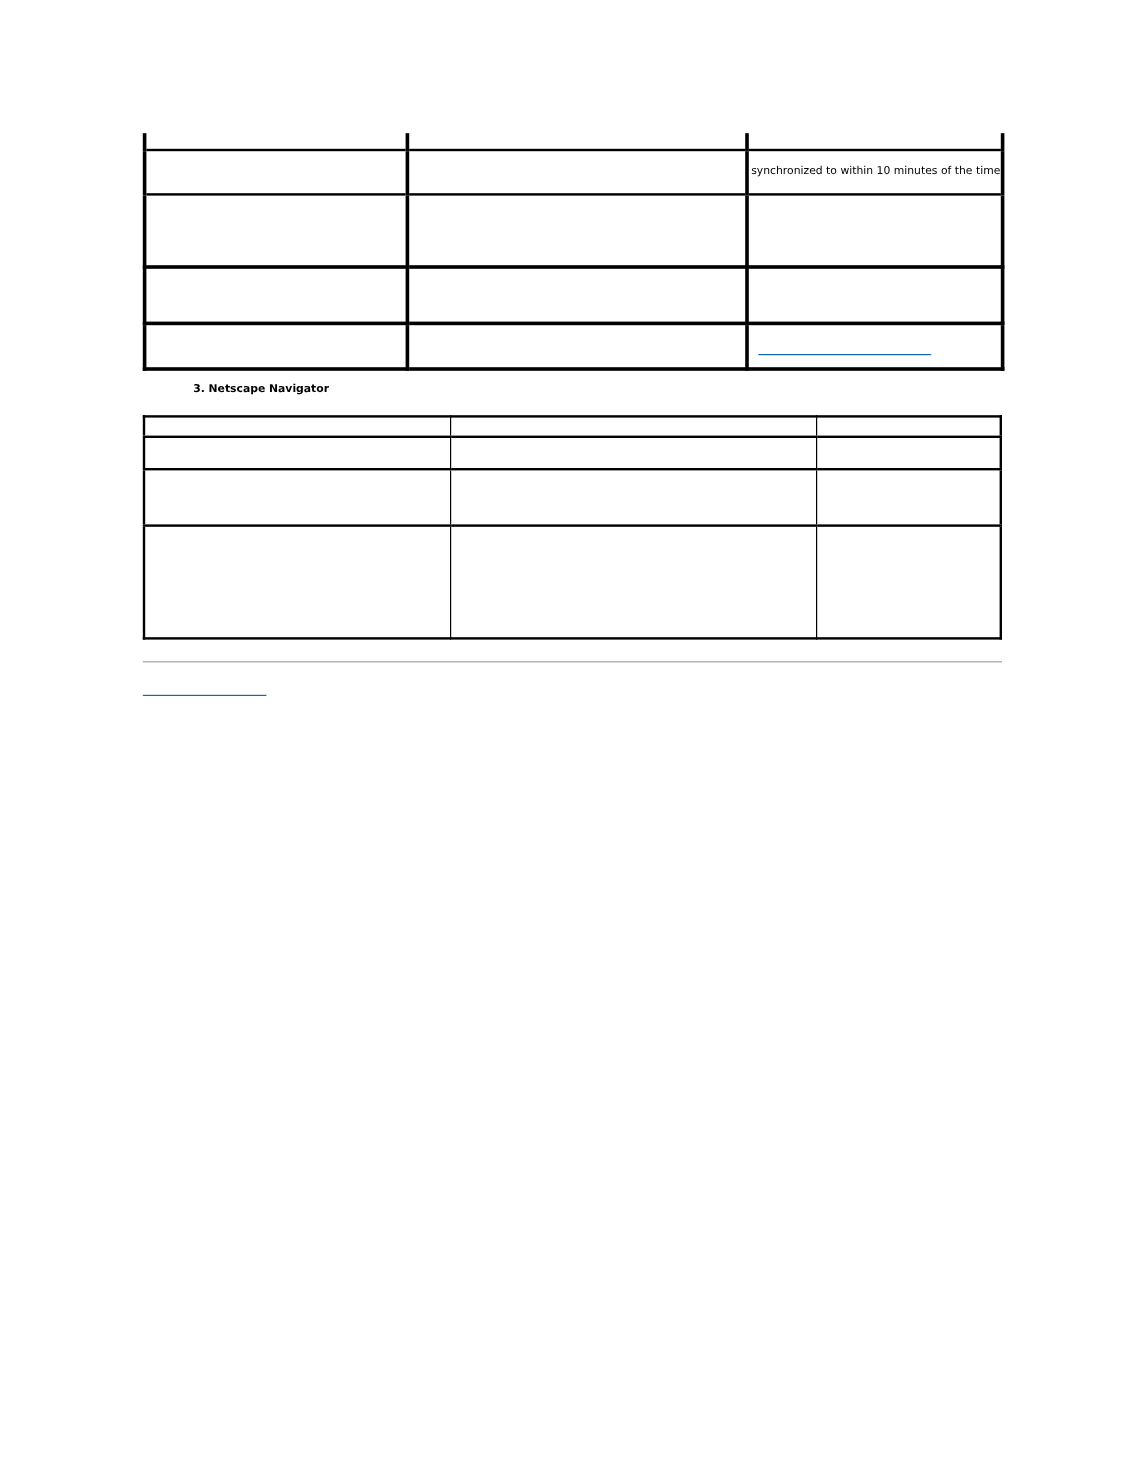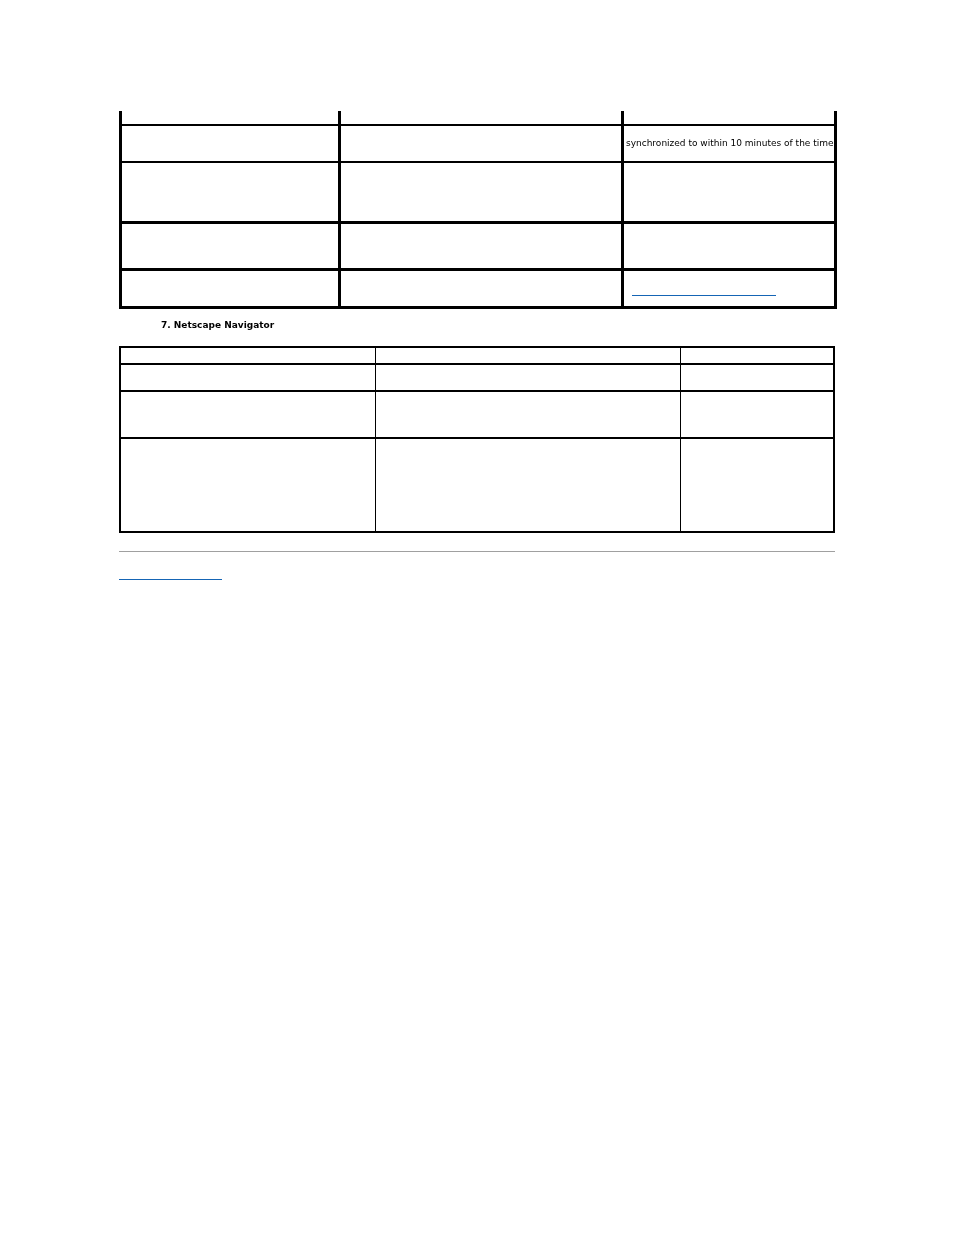--- a/index.html
+++ b/index.html
@@ -84,21 +84,21 @@
   <tr class="r4">
     <td class="c0"></td>
     <td class="c1"></td>
     <td class="c2">
       <a class="cell-link" href="#"></a>
     </td>
   </tr>
 </tbody>
   </table>
 
-<div class="heading">7. Netscape Navigator</div>
+<div class="heading">3. Netscape Navigator</div>
 
 <table id="t2" class="tbl">
   <tbody>
       <tr class="r0">
     <td class="c0"></td>
     <td class="c1"></td>
     <td class="c2"></td>
   </tr>
   <tr class="r1">
     <td class="c0"></td>

